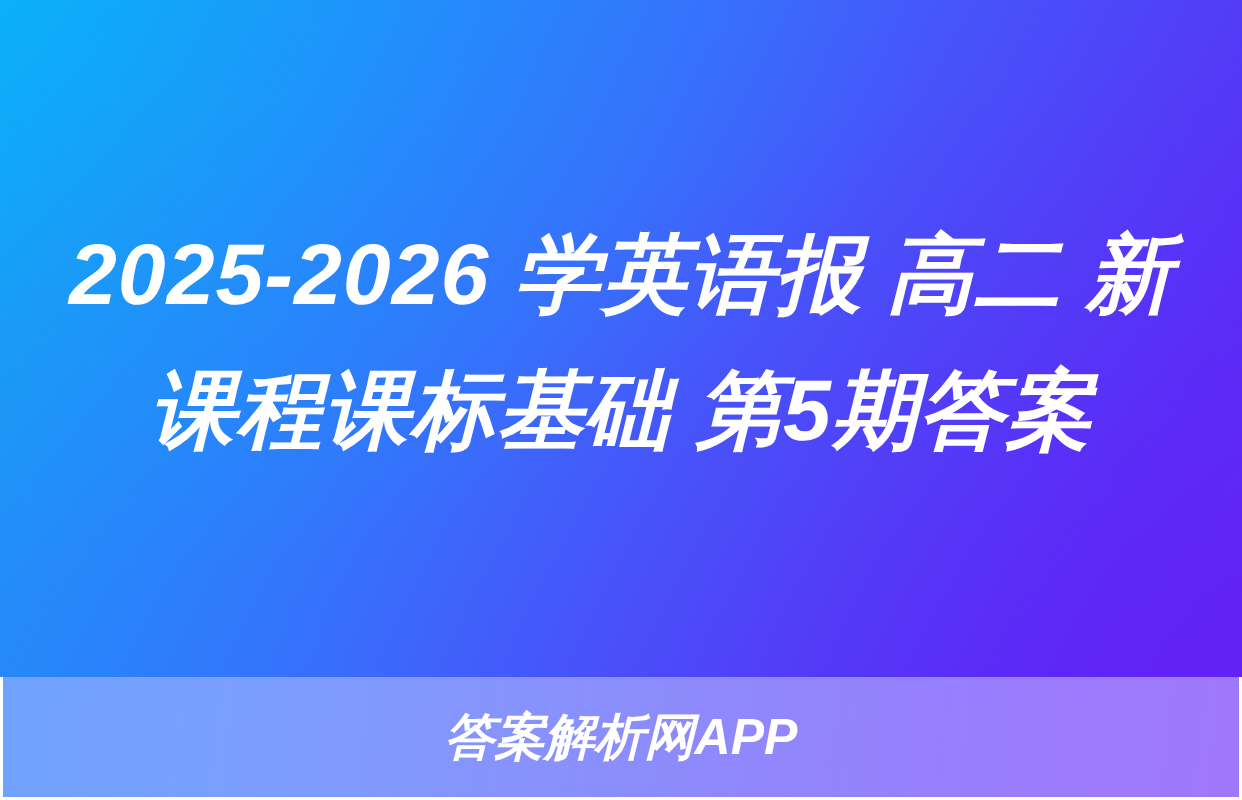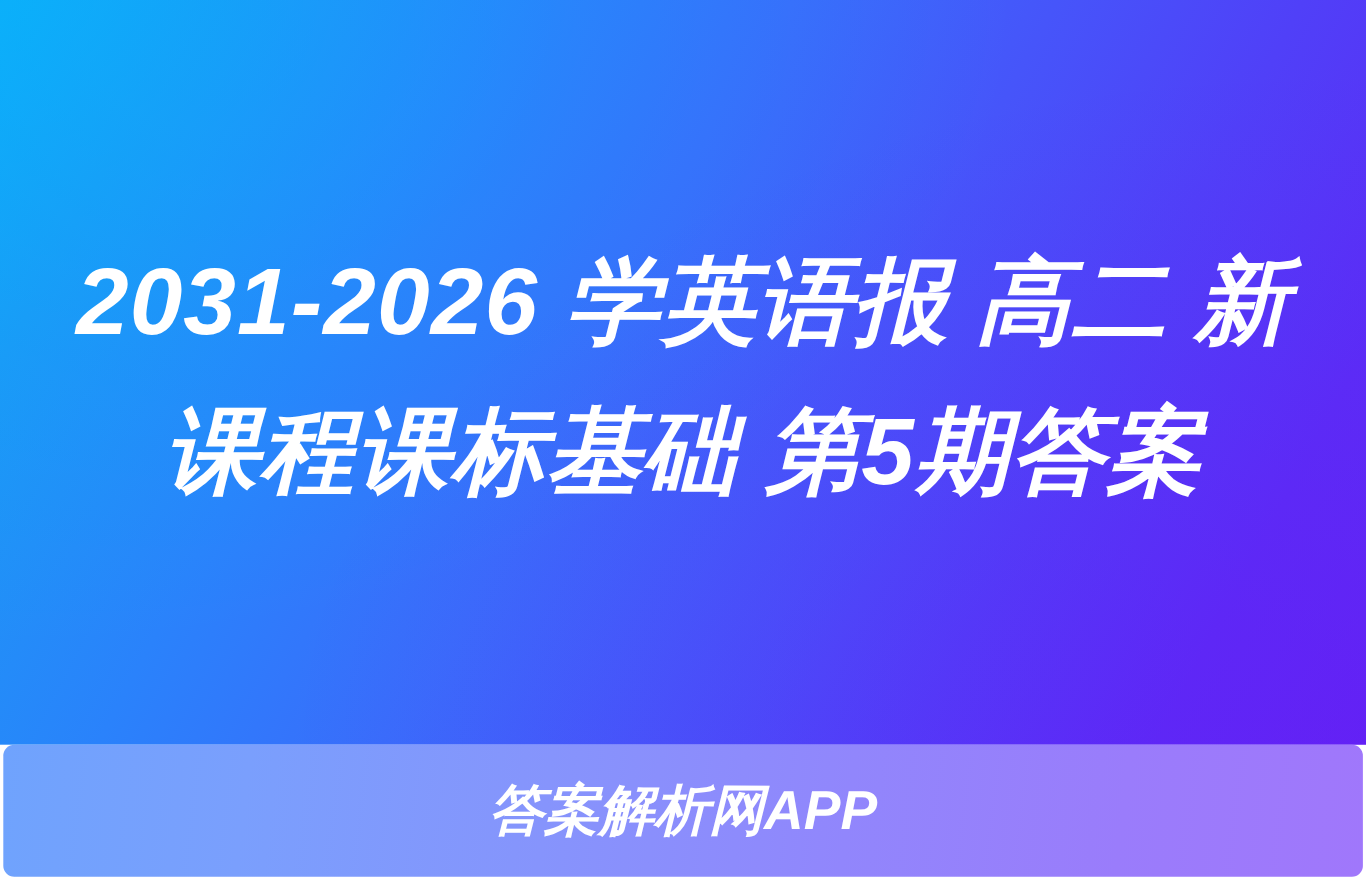--- a/index.html
+++ b/index.html
@@ -83,21 +83,20 @@
     background: linear-gradient(97deg,
         #6fa3fd 0%,
         #7a9ffd 18%,
         #8694fc 40%,
         #9186fc 62%,
         #9a7cfb 82%,
         #a077fb 100%);
     display: flex;
     align-items: center;
     justify-content: center;
-    border-radius: 10px;
   }
   .footer-text {
     color: #ffffff;
     font-size: 50px;
     font-weight: 700;
     font-style: italic;
     line-height: 1;
     letter-spacing: 0px;
     white-space: nowrap;
   }
@@ -105,20 +104,20 @@
 </head>
 <body>
 
 <div id="stage">
 
   <div class="hero">
     <div class="hero-wash"></div>
   </div>
 
   <div class="headline-wrap">
-    <div class="headline">2031-2026 学英语报 高二 新课程课标基础 第5期答案</div>
+    <div class="headline">2025-2026 学英语报 高二 新课程课标基础 第5期答案</div>
   </div>
 
   <div class="footer-bar">
     <span class="footer-text">答案解析网APP</span>
   </div>
 
 </div>
 
 </body></html>

